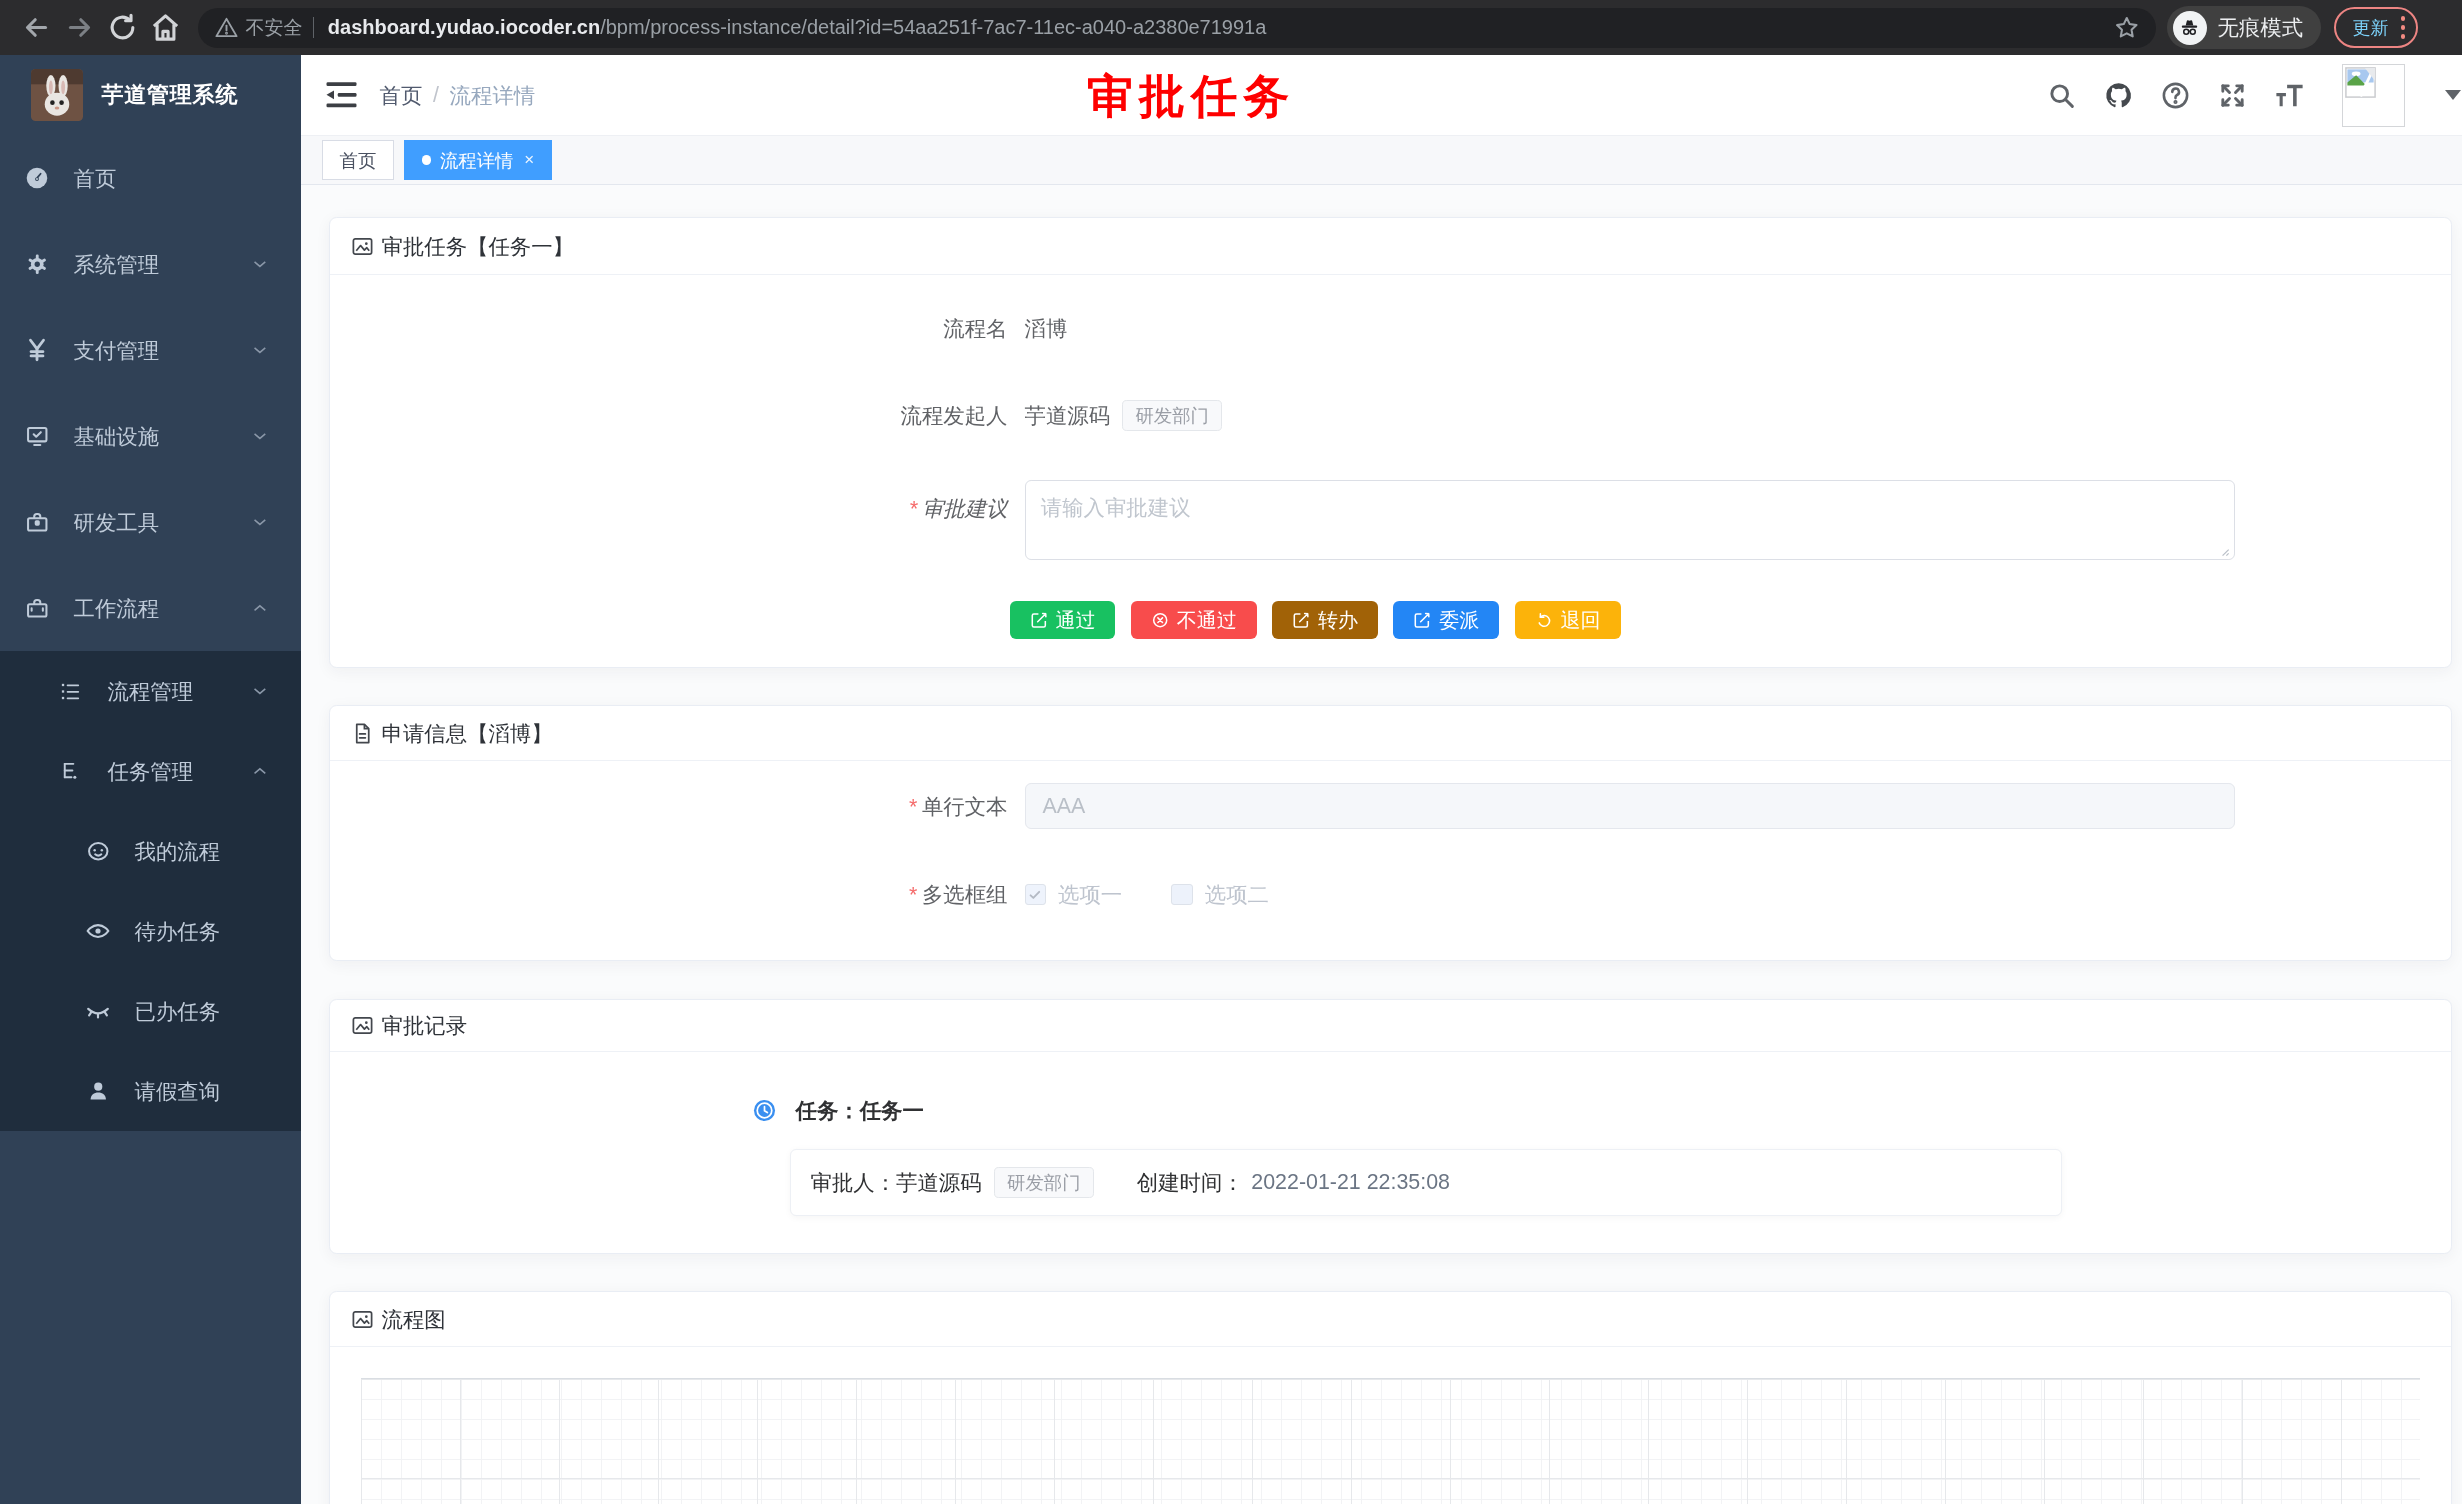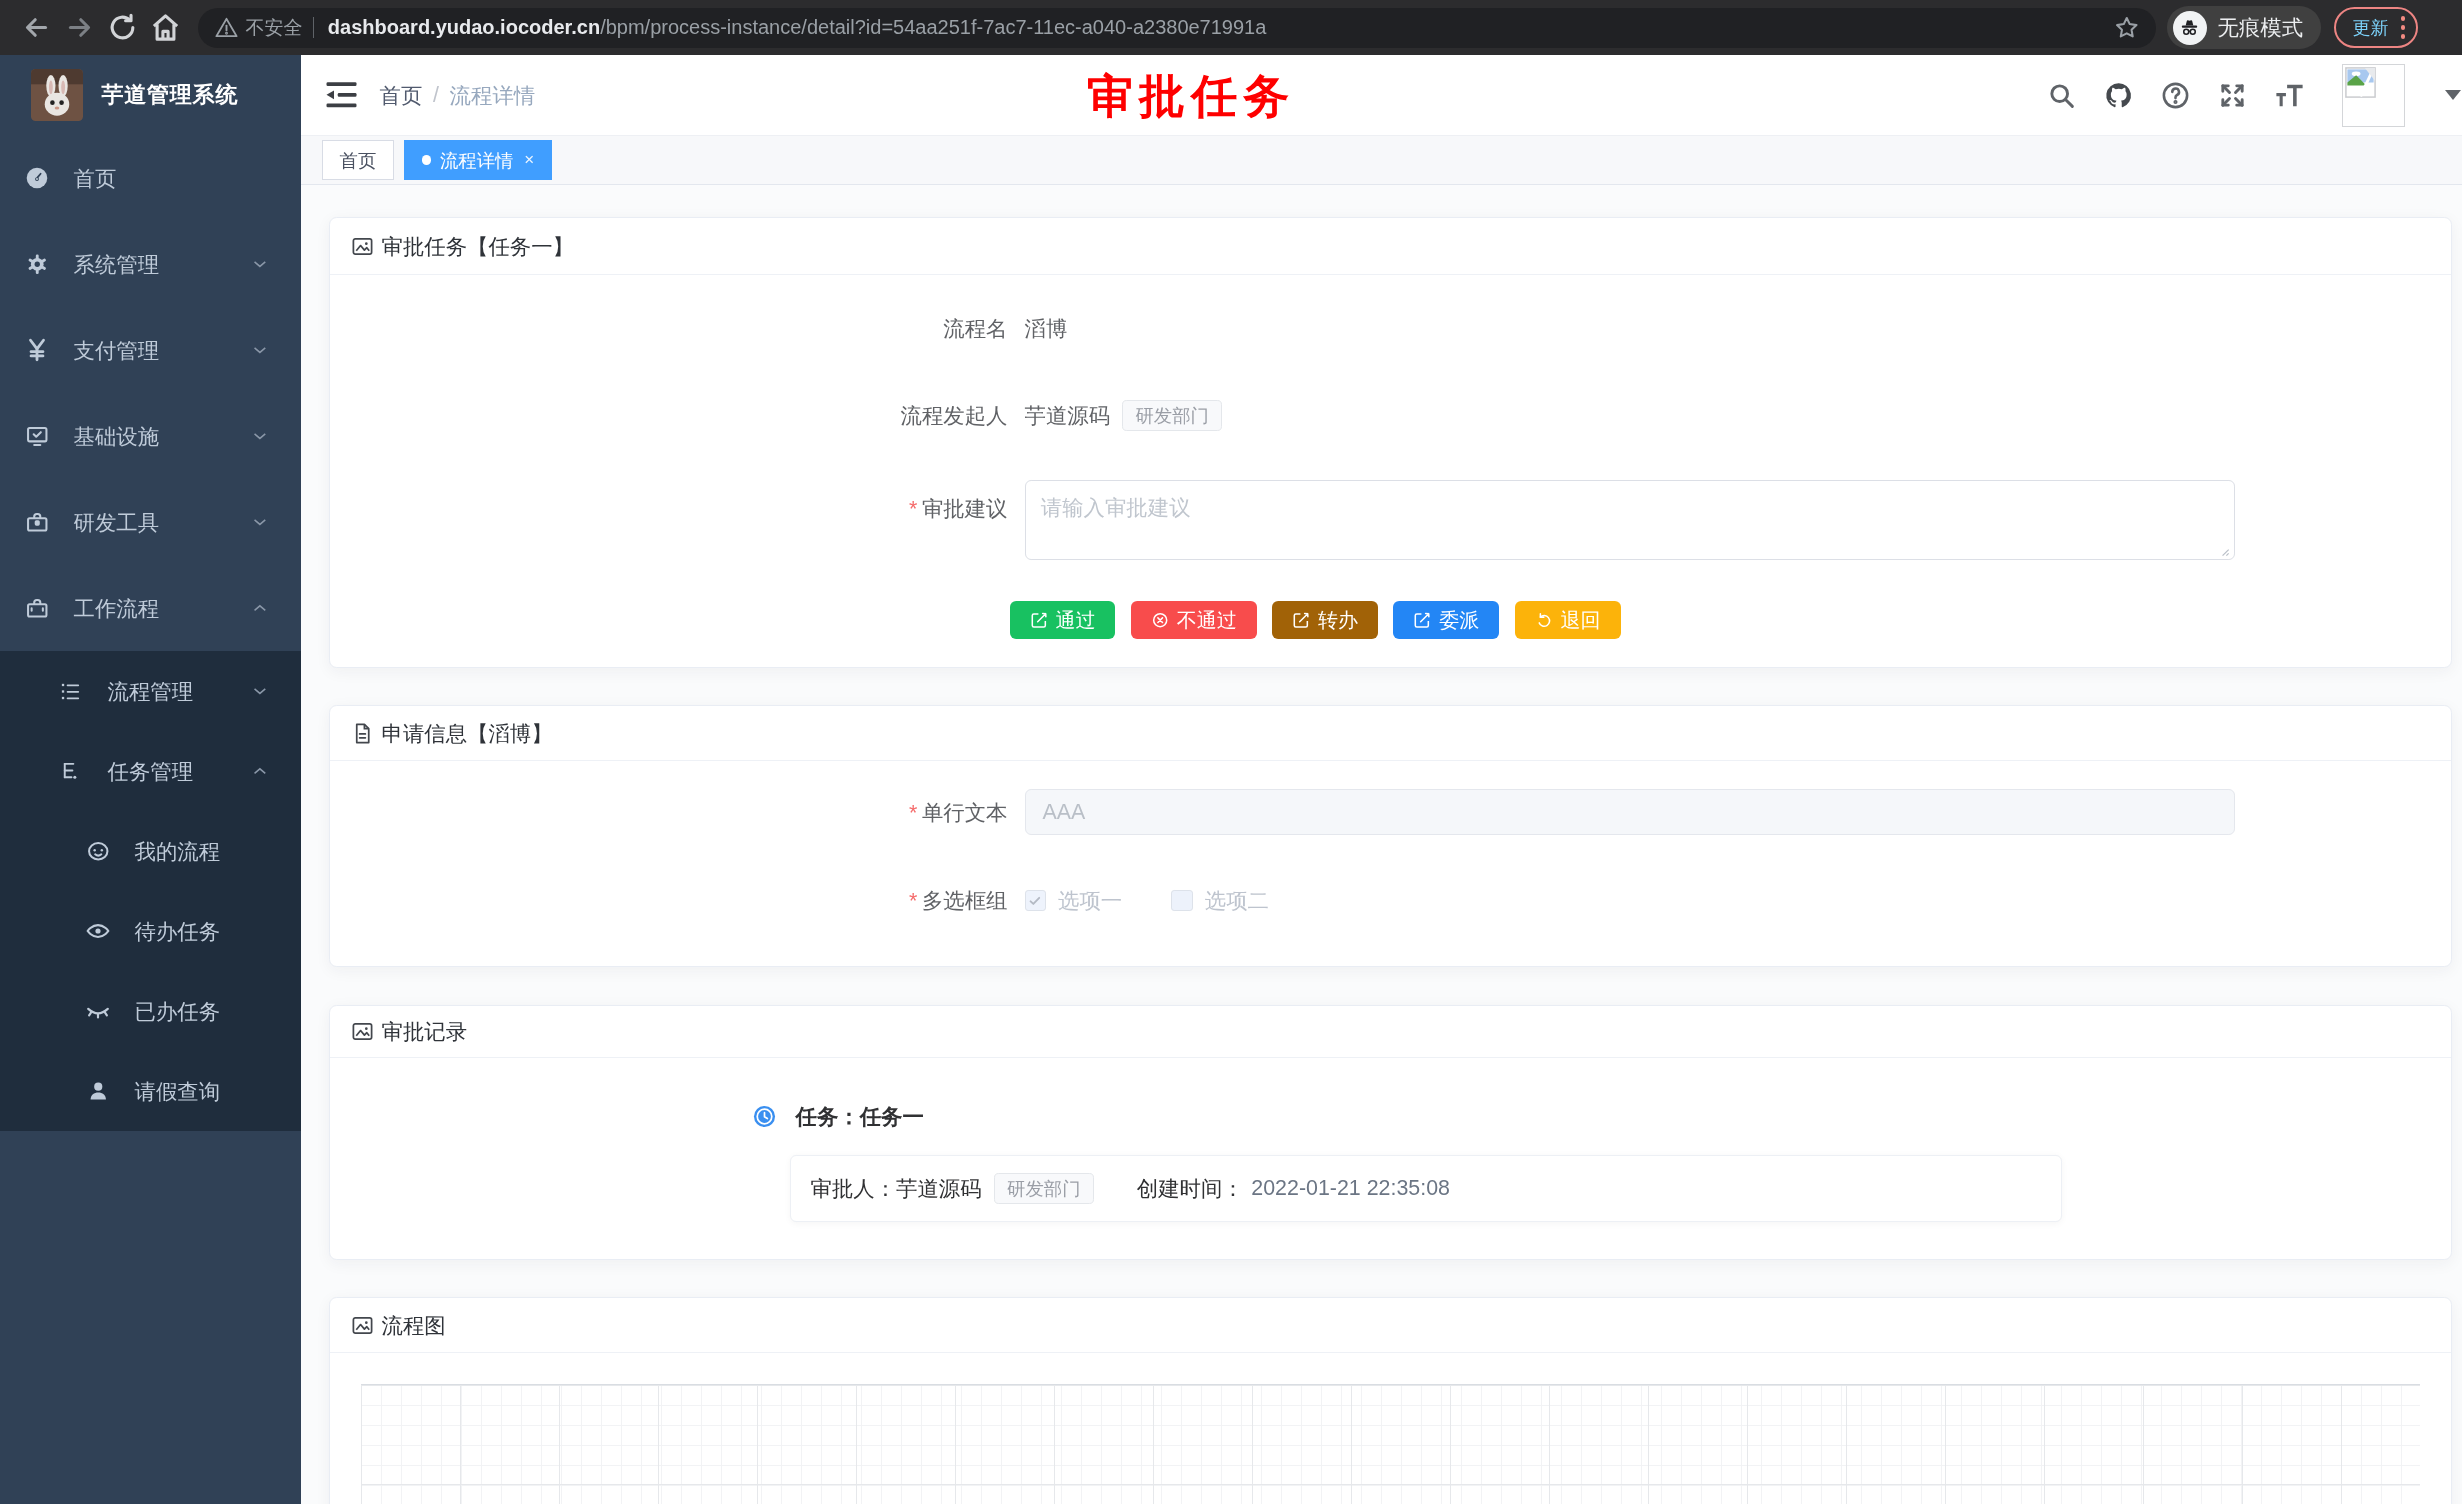--- a/index.html
+++ b/index.html
@@ -473,21 +473,21 @@
             <span class="fval">滔博</span>
           </div>
           <div class="frow" style="margin-top:44px; height:43px;">
             <span class="flabel">流程发起人</span>
             <span class="fval">
               <span>芋道源码</span>
               <span class="tag">研发部门</span>
             </span>
           </div>
           <div class="frow" style="margin-top:43px; align-items:flex-start;">
-            <span class="flabel" style="margin-top:13.8px;"><span class="req">*</span><span>审批建议</span></span>
+            <span class="flabel" style="margin-top:13.8px;font-style:italic;"><span class="req">*</span><span>审批建议</span></span>
             <span class="ta-wrap">
               <textarea class="suggest" placeholder="请输入审批建议" style=""></textarea>
               <svg class="resize-h" width="12.2" height="12.2" viewBox="0 0 16 16" stroke="#b9bfc7" stroke-width="1.6">
                   <path d="M14 6L6 14"></path>
                   <path d="M14 11l-3 3"></path>
                 </svg>
             </span>
           </div>
           <div class="btnrow">
             <button class="btn" style="background:#18c161;">
@@ -532,21 +532,21 @@
       <div class="card" style="margin-bottom:38px;">
         <div class="card-h" style="height:55px;">
           <svg width="23" height="23" viewBox="0 0 24 24" fill="none" stroke="#43474d" stroke-width="1.8">
               <path d="M6 2.5h8l4.5 4.5v14.5H6z" stroke-linejoin="round"></path>
               <path d="M14 2.5V7h4.5"></path>
               <path d="M9 12.5h6M9 16.5h6" stroke-linecap="round"></path>
             </svg>
           <span>申请信息【滔博】</span>
         </div>
         <div class="card-b">
-          <div class="frow" style="margin-top:28px;">
+          <div class="frow" style="margin-top:22px;">
             <span class="flabel"><span class="req">*</span><span>单行文本</span></span>
             <span class="dinput">AAA</span>
           </div>
           <div class="frow" style="margin-top:44px; height:43px; padding-bottom:0;">
             <span class="flabel"><span class="req">*</span><span>多选框组</span></span>
             <span class="cbgroup">
               <span class="cb">
                 <svg width="13.8" height="13.8" viewBox="0 0 16 16" fill="none" stroke="#b4bac4" stroke-width="2.2" stroke-linecap="round" stroke-linejoin="round">
                     <path d="M3 8.5l3.2 3L13 4.5"></path>
                   </svg>

